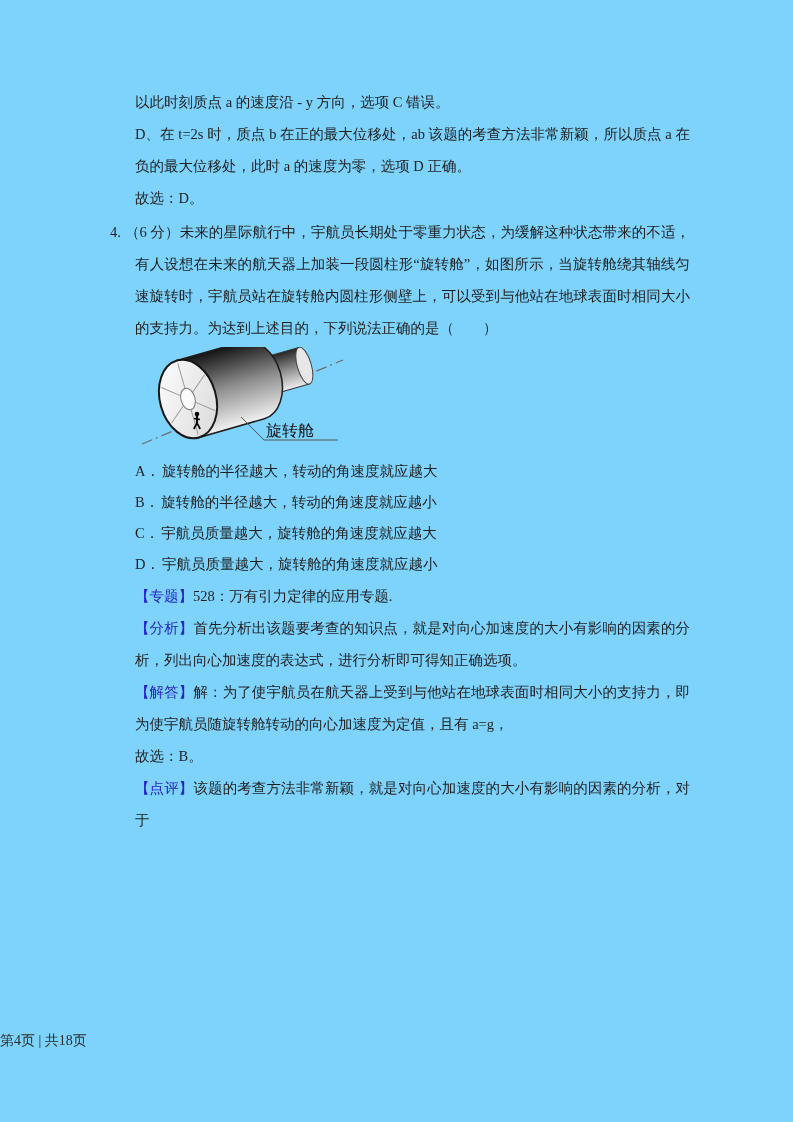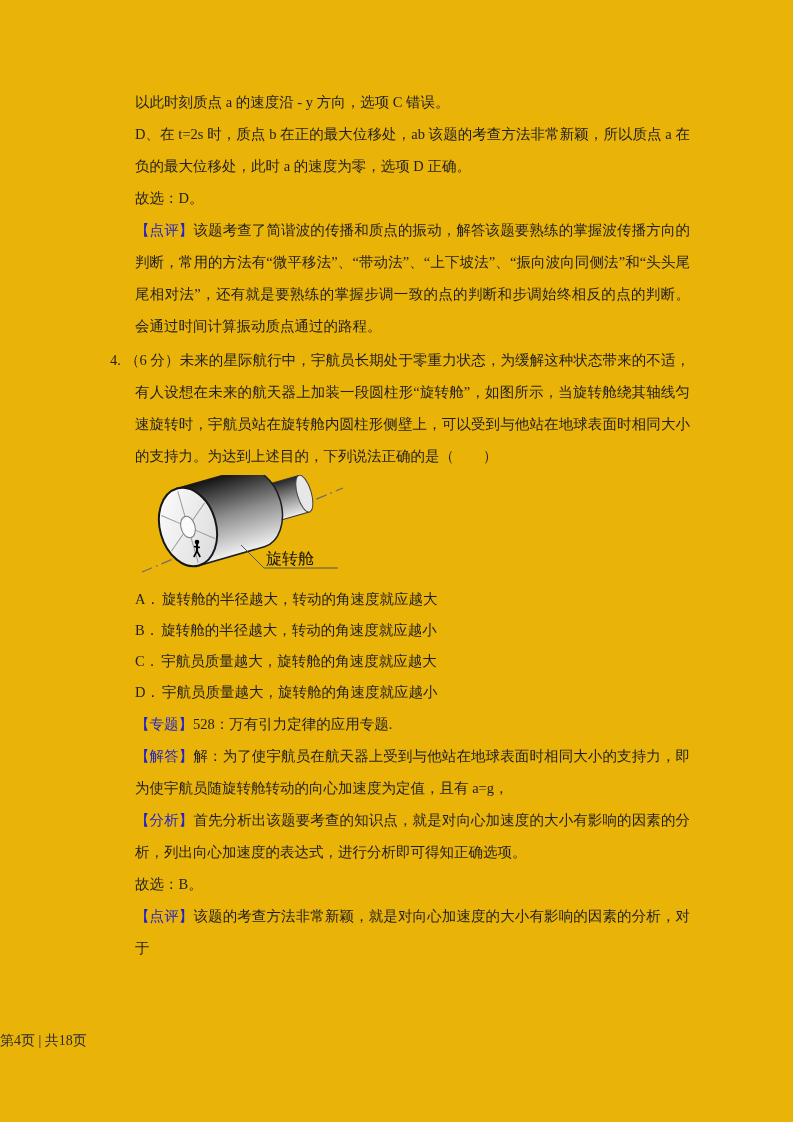--- a/index.html
+++ b/index.html
@@ -1,19 +1,19 @@
 <!DOCTYPE html>
 <html><head>
 <meta charset="utf-8">
 <style>
   html,body { margin:0; padding:0; background:#ffffff; }
   .page {
     position:relative;
     width:793px; height:1122px;
-    background:#eab308;
+    background:#7dd3fc;
     font-family:"Liberation Serif","DejaVu Serif",serif;
     color:#1f1f1f;
     overflow:hidden;
   }
   .content {
     position:absolute;
     left:110px; top:86px;
     width:580px;
     font-size:14.5px;
     line-height:32px;
@@ -40,21 +40,20 @@
 
 <div class="page">
   <div class="content">
 
     <p>以此时刻质点 a 的速度沿 - y 方向，选项 C 错误。</p>
 
     <p>D、在 t=2s 时，质点 b 在正的最大位移处，ab 该题的考查方法非常新颖，所以质点 a 在负的最大位移处，此时 a 的速度为零，选项 D 正确。</p>
 
     <p>故选：D。</p>
 
-    <p><span class="tag">【点评】</span><span>该题考查了简谐波的传播和质点的振动，解答该题要熟练的掌握波传播方向的判断，常用的方法有“微平移法”、“带动法”、“上下坡法”、“振向波向同侧法”和“头头尾尾相对法”，还有就是要熟练的掌握步调一致的点的判断和步调始终相反的点的判断。会通过时间计算振动质点通过的路程。</span></p>
 
     <div>
       <p class="q-stem"><span class="qnum">4.</span><span>（6 分）未来的星际航行中，宇航员长期处于零重力状态，为缓解这种状态带来的不适，有人设想在未来的航天器上加装一段圆柱形“旋转舱”，如图所示，当旋转舱绕其轴线匀速旋转时，宇航员站在旋转舱内圆柱形侧壁上，可以受到与他站在地球表面时相同大小的支持力。为达到上述目的，下列说法正确的是（　　）</span></p>
 
       <div class="figure-wrap">
         <svg width="206" height="106" viewBox="0 0 206 106">
           <defs>
             <linearGradient id="gBody" x1="0" y1="0" x2="0" y2="1">
               <stop offset="0" stop-color="#141414"></stop>
               <stop offset="0.5" stop-color="#8f8f8f"></stop>
@@ -107,23 +106,23 @@
       </div>
 
       <p class="opt"><span class="opt-key">A．</span><span>旋转舱的半径越大，转动的角速度就应越大</span></p>
       <p class="opt"><span class="opt-key">B．</span><span>旋转舱的半径越大，转动的角速度就应越小</span></p>
       <p class="opt"><span class="opt-key">C．</span><span>宇航员质量越大，旋转舱的角速度就应越大</span></p>
       <p class="opt"><span class="opt-key">D．</span><span>宇航员质量越大，旋转舱的角速度就应越小</span></p>
 
 
       <p><span class="tag">【专题】</span><span>528：万有引力定律的应用专题.</span></p>
 
+      <p><span class="tag">【分析】</span><span>首先分析出该题要考查的知识点，就是对向心加速度的大小有影响的因素的分析，列出向心加速度的表达式，进行分析即可得知正确选项。</span></p>
+
       <p><span class="tag">【解答】</span><span>解：为了使宇航员在航天器上受到与他站在地球表面时相同大小的支持力，即为使宇航员随旋转舱转动的向心加速度为定值，且有 a=g，</span></p>
-
-      <p><span class="tag">【分析】</span><span>首先分析出该题要考查的知识点，就是对向心加速度的大小有影响的因素的分析，列出向心加速度的表达式，进行分析即可得知正确选项。</span></p>
 
 
       <p>故选：B。</p>
 
       <p><span class="tag">【点评】</span><span>该题的考查方法非常新颖，就是对向心加速度的大小有影响的因素的分析，对于</span></p>
     </div>
 
   </div>
 
   <div class="footer">第4页 | 共18页</div>

